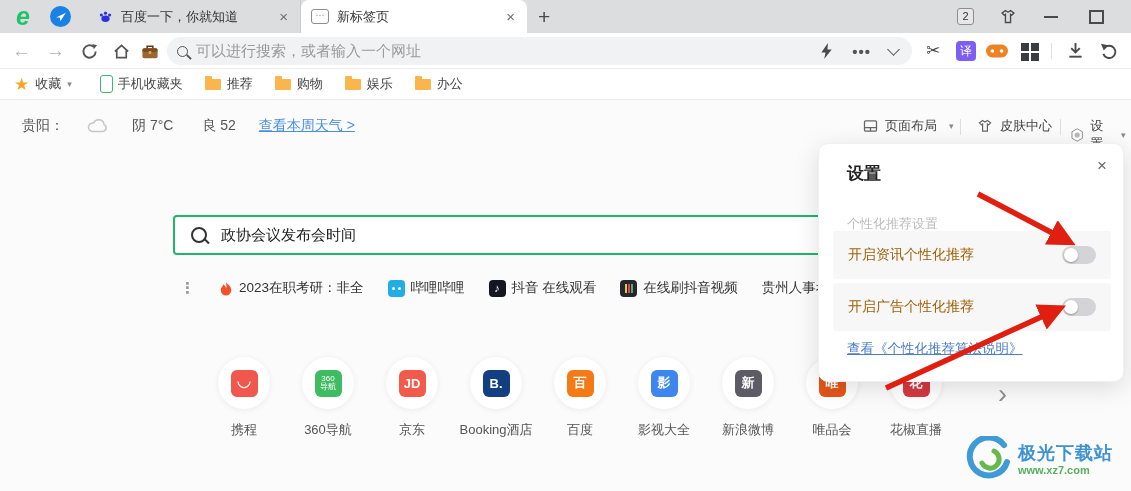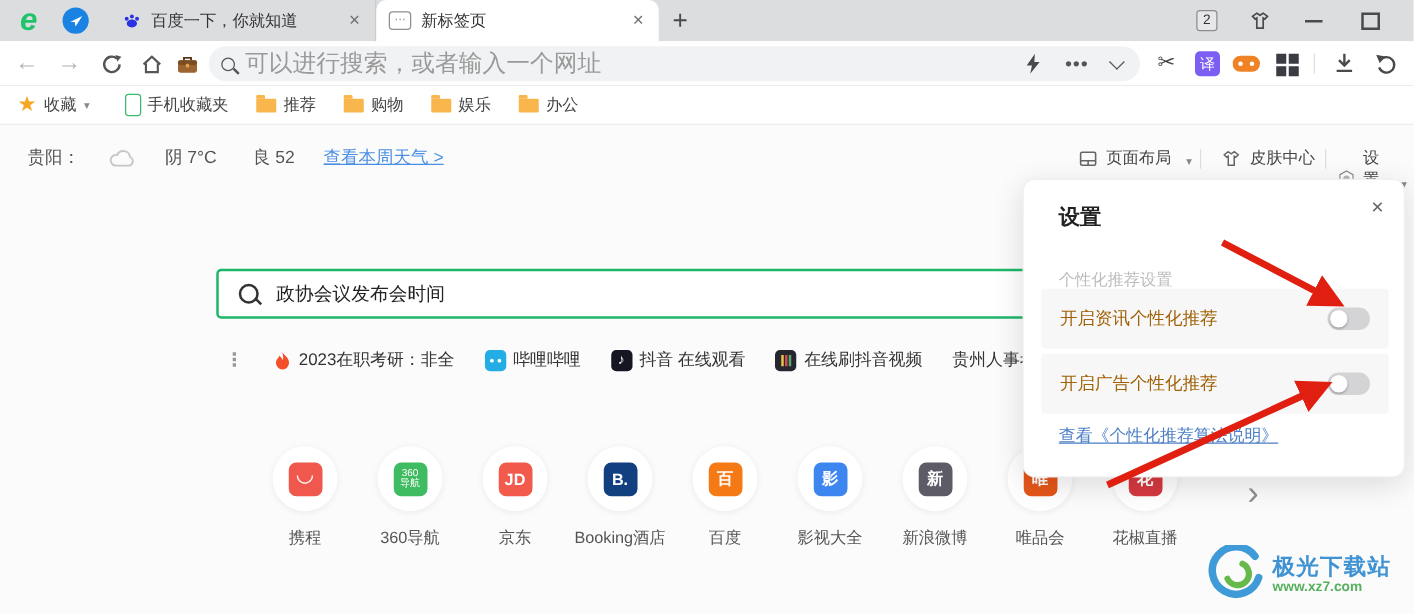--- a/index.html
+++ b/index.html
@@ -25,21 +25,21 @@
   .minbar{position:absolute;left:1044px;top:16px;width:14px;height:2px;background:#4a4a4a}
   .maxbox{position:absolute;left:1089px;top:10px;width:11px;height:10px;border:2px solid #4a4a4a;background:transparent}
   .favic-new{width:16px;height:13px;border:1.6px solid #8f8f8f;border-radius:3px;color:#8f8f8f;
              font-size:9px;line-height:10px;text-align:center;background:#fff}
 
   
   .toolbar{position:absolute;left:0;top:33px;width:1131px;height:36px;background:#ffffff;border-bottom:1px solid #ececec;box-sizing:border-box}
   .nav-arrow{position:absolute;top:7px;font-size:19px;color:#b3b3b5}
   .addrbar{position:absolute;left:167px;top:4px;width:745px;height:28px;border-radius:14px;background:#f1f2f4;
            display:flex;align-items:center;box-sizing:border-box;padding:0 10px}
-  .addr-ph{color:#9a9a9a;font-size:19px;margin-left:8px;flex:1}
+  .addr-ph{color:#9a9a9a;font-size:15px;margin-left:8px;flex:1}
   .mag{width:9px;height:9px;border:1.8px solid #555;border-radius:50%;position:relative;flex:0 0 auto}
   .mag:after{content:"";position:absolute;left:8px;top:9px;width:6px;height:1.8px;background:#555;transform:rotate(45deg)}
   .addr-right{display:flex;align-items:center;gap:18px;margin-right:4px}
   .dots3{color:#555;font-size:15px;letter-spacing:1px;font-weight:bold}
   .chev{width:8px;height:8px;border-right:1.8px solid #555;border-bottom:1.8px solid #555;transform:rotate(45deg);margin-top:-4px}
   .tbtn{position:absolute;top:8px}
   .transl{width:20px;height:20px;background:#7d5ef2;border-radius:4px;color:#fff;font-size:12px;line-height:20px;text-align:center}
   .gridic{display:grid;grid-template-columns:8px 8px;grid-template-rows:8px 8px;gap:2px}
   .gridic i{background:#3b3b44;display:block}
   .vsep{position:absolute;top:10px;width:1px;height:16px;background:#dedede}
@@ -49,23 +49,23 @@
   .bookbar{position:absolute;left:0;top:69px;width:1131px;height:31px;background:#fff;border-bottom:1px solid #ececec;
            box-sizing:border-box;display:flex;align-items:center;font-size:13px;color:#444}
   .star{color:#f5a623;font-size:17px;margin-left:14px}
   .caret{font-size:9px;color:#888;margin:0 6px}
   .phoneic{width:11px;height:16px;border:1.7px solid #3cb96a;border-radius:3px;margin-right:5px}
   .folder{width:16px;height:11px;background:#f8b64c;border-radius:1px;position:relative;margin-right:6px}
   .folder:before{content:"";position:absolute;left:0;top:-3px;width:7px;height:3px;background:#f8b64c;border-radius:1px 1px 0 0}
   .bk-gap{margin-left:22px;display:flex;align-items:center}
 
   
-  .info-row{position:absolute;left:22px;top:117px;display:flex;align-items:center;font-size:14px;color:#555;gap:23px}
+  .info-row{position:absolute;left:22px;top:117px;display:flex;font-size:14px;color:#555;gap:23px}
   .wlink{color:#4a90e2;text-decoration:underline}
-  .pagectl{position:absolute;top:117px;display:flex;align-items:flex-end;font-size:13px;color:#444;gap:6px}
+  .pagectl{position:absolute;top:117px;display:flex;align-items:center;font-size:13px;color:#444;gap:6px}
 
   
   .searchbox{position:absolute;left:173px;top:215px;width:765px;height:40px;background:#fff;
              border:2px solid #1eb76a;border-radius:4px;display:flex;align-items:center;box-sizing:border-box;padding:0 16px}
   .mag2{width:12px;height:12px;border:2px solid #333;border-radius:50%;position:relative;flex:0 0 auto}
   .mag2:after{content:"";position:absolute;left:10px;top:11px;width:7px;height:2px;background:#333;transform:rotate(45deg)}
   .query{font-size:15px;color:#222;margin-left:14px}
 
   
   .qlrow{position:absolute;left:180px;top:276px;height:24px;display:flex;align-items:center;font-size:13.5px;color:#333;gap:10px}

